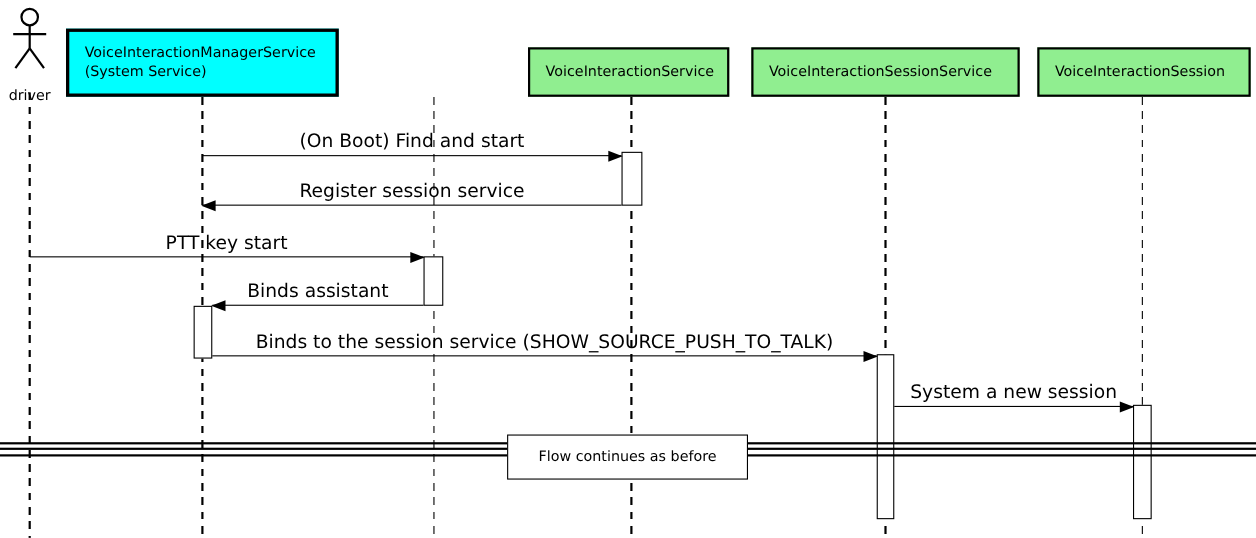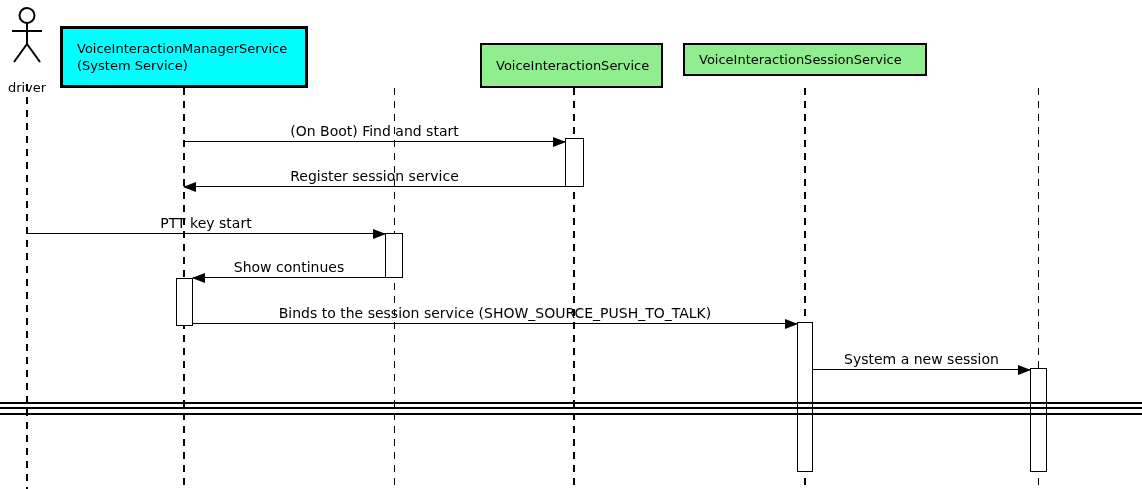--- a/index.html
+++ b/index.html
@@ -21,21 +21,21 @@
   }
   
   .activation{
     position:absolute;box-sizing:border-box;background:#fff;border:1.5px solid #000;
   }
   
   .message{position:absolute;height:0;}
   .mline{position:absolute;left:0;right:0;top:-1px;height:1.4px;background:#000;}
   .mlabel{
     position:absolute;left:0;right:0;bottom:3px;text-align:center;
-    white-space:nowrap;font-size:14px;
+    white-space:nowrap;font-size:17px;
   }
   .ahead{position:absolute;width:0;height:0;top:-5.5px;}
   .ahead.right{right:-1px;border-left:13px solid #000;border-top:5px solid transparent;border-bottom:5px solid transparent;}
   .ahead.left{left:-1px;border-right:13px solid #000;border-top:5px solid transparent;border-bottom:5px solid transparent;}
   
   .divline{position:absolute;left:0;width:1142px;background:#000;}
   .divbox{
     position:absolute;left:461px;top:395px;width:219px;height:41px;
     box-sizing:border-box;background:#fff;border:1.5px solid #000;
     display:flex;align-items:center;justify-content:center;font-size:13px;white-space:nowrap;
@@ -70,22 +70,25 @@
   <div class="lifeline" style="left:804px;top:88px;height:401px"></div>
   <div class="lifeline" style="left:1037.5px;top:88px;height:401px"></div>
 
   <div class="pbox thick" style="left: 60px; top: 26px; width: 248px; height: 62px; background-color: rgb(0, 255, 255);">
     <div>VoiceInteractionManagerService</div>
     <div>(System Service)</div>
   </div>
   <div class="pbox" style="left: 480px; top: 43px; width: 183px; height: 45px; background-color: rgb(144, 238, 144);">
     <div>VoiceInteractionService</div>
   </div>
-  <div class="pbox" style="left: 683px; top: 43px; width: 244px; height: 33px; background-color: rgb(144, 238, 144);">
+  <div class="pbox" style="left: 683px; top: 43px; width: 244px; height: 45px; background-color: rgb(144, 238, 144);">
     <div>VoiceInteractionSessionService</div>
+  </div>
+  <div class="pbox" style="left: 943px; top: 43px; width: 194px; height: 45px; background-color: rgb(144, 238, 144);">
+    <div>VoiceInteractionSession</div>
   </div>
 
   <div class="activation" style="left:565px;top:138px;width:19px;height:49px"></div>
   <div class="activation" style="left:385px;top:233px;width:18px;height:45px"></div>
   <div class="activation" style="left:176px;top:278px;width:17px;height:48px"></div>
   <div class="activation" style="left:797px;top:322px;width:16px;height:150px"></div>
   <div class="activation" style="left:1030px;top:368px;width:17px;height:104px"></div>
 
   <div class="message" style="left:184px;top:142px;width:381px">
     <div class="mlabel">(On Boot) Find and start</div>
@@ -99,34 +102,37 @@
     <div class="ahead left"></div>
   </div>
 
   <div class="message" style="left:27px;top:234px;width:358px">
     <div class="mlabel">PTT key start</div>
     <div class="mline"></div>
     <div class="ahead right"></div>
   </div>
 
   <div class="message" style="left:193px;top:278px;width:192px">
-    <div class="mlabel">Show continues</div>
+    <div class="mlabel">Binds assistant</div>
     <div class="mline"></div>
     <div class="ahead left"></div>
   </div>
 
   <div class="message" style="left:193px;top:324px;width:604px">
     <div class="mlabel">Binds to the session service (SHOW_SOURCE_PUSH_TO_TALK)</div>
     <div class="mline"></div>
     <div class="ahead right"></div>
   </div>
 
   <div class="message" style="left:813px;top:370px;width:217px">
     <div class="mlabel">System a new session</div>
     <div class="mline"></div>
     <div class="ahead right"></div>
   </div>
 
   <div class="divline" style="top:402px;height:1.5px"></div>
   <div class="divline" style="top:407px;height:2px"></div>
   <div class="divline" style="top:413px;height:1.5px"></div>
+  <div class="divbox">
+    <span>Flow continues as before</span>
+  </div>
 
 </div>
 
 </body></html>

